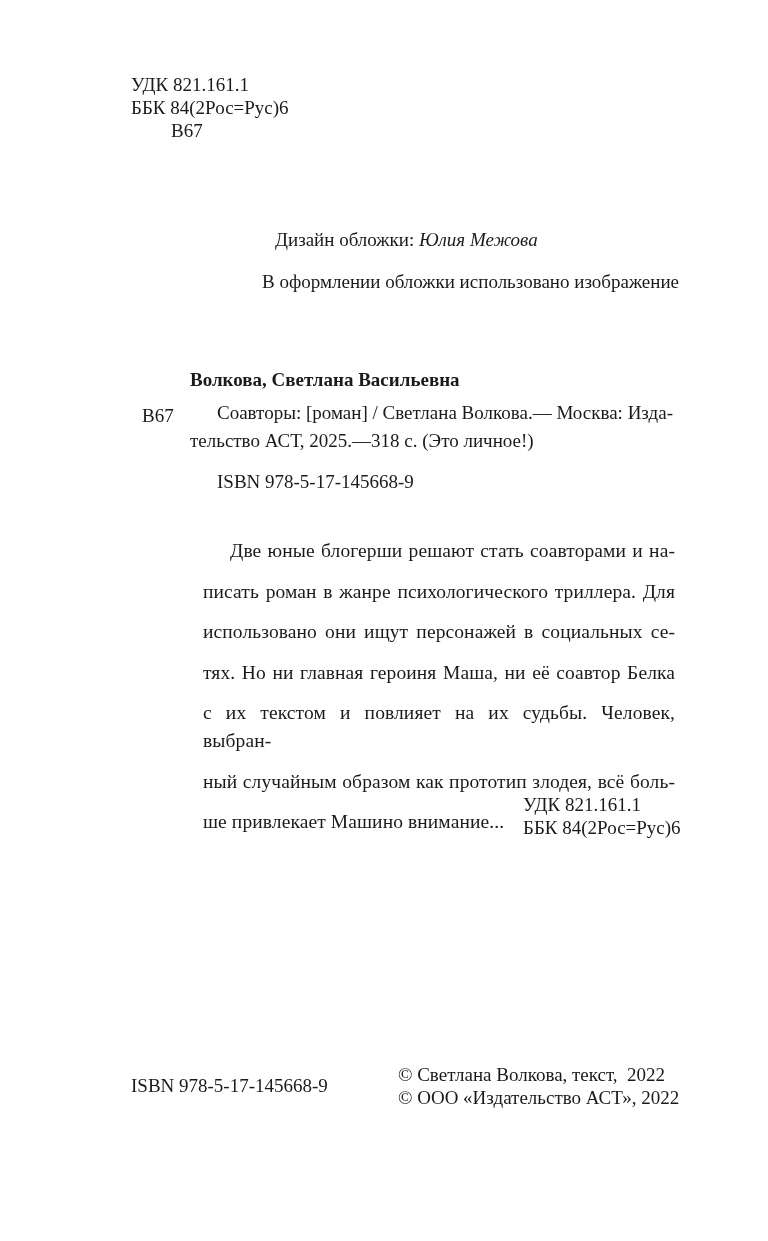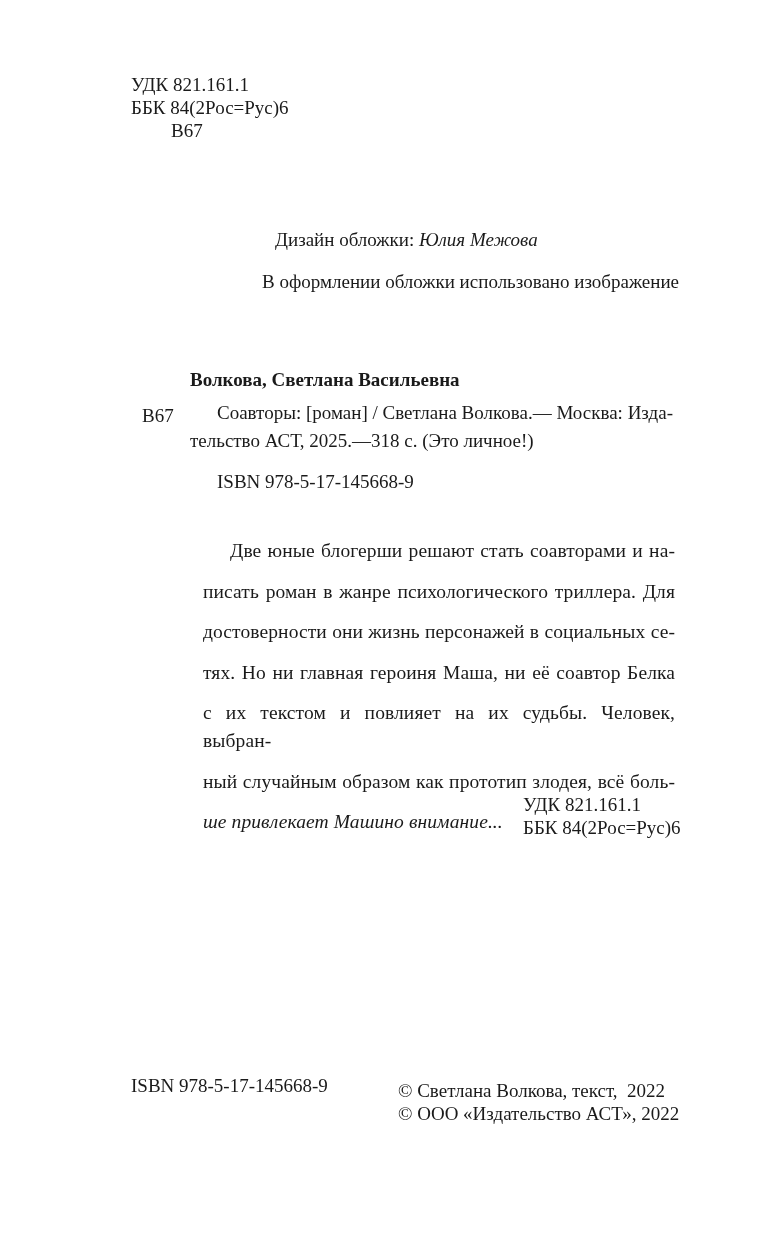--- a/index.html
+++ b/index.html
@@ -11,21 +11,21 @@
     }
     .abs { position: absolute; white-space: nowrap; }
     .line { line-height: 23px; }
     .it { font-style: italic; }
     .bold { font-weight: bold; }
     .annot p {
       margin: 13px; line-height: 27.6px;
       text-align: justify; text-align-last: justify;
       font-size: 19.5px; letter-spacing: 0.1px;
     }
-    .annot p.last { text-align-last: left; font-style: italic; }
+    .annot p.last { text-align-last: left; }
   </style>
 </head>
 <body>
 
 <div class="abs line" style="left:131px; top:73px;">
   <div>УДК 821.161.1</div>
   <div>ББК 84(2Рос=Рус)6</div>
   <div style="padding-left:40px;">В67</div>
 </div>
 
@@ -39,29 +39,29 @@
 
 <div class="abs bold" style="left:190px; top:369px;">Волкова, Светлана Васильевна</div>
 <div class="abs" style="left:142px; top:405px;">В67</div>
 <div class="abs" style="left:217px; top:402px;">Соавторы: [роман] / Светлана Волкова.— Москва: Изда-</div>
 <div class="abs" style="left:190px; top:430px;">тельство АСТ, 2025.—318 с. (Это личное!)</div>
 <div class="abs" style="left:217px; top:471px;">ISBN 978-5-17-145668-9</div>
 
 <div class="abs annot" style="left:190px; top:524px; width:498px; white-space:normal;">
   <p style="text-indent:27px;">Две юные блогерши решают стать соавторами и на-</p>
   <p>писать роман в жанре психологического триллера. Для</p>
-  <p>достоверности они жизнь персонажей в социальных се-</p>
+  <p>использовано они ищут персонажей в социальных се-</p>
   <p>тях. Но ни главная героиня Маша, ни её соавтор Белка</p>
   <p>с их текстом и повлияет на их судьбы. Человек, выбран-</p>
   <p>ный случайным образом как прототип злодея, всё боль-</p>
   <p class="last">ше привлекает Машино внимание...</p>
 </div>
 
 <div class="abs line" style="left:523px; top:793px;">
   <div>УДК 821.161.1</div>
   <div>ББК 84(2Рос=Рус)6</div>
 </div>
 
 <div class="abs" style="left:131px; top:1075px;">ISBN 978-5-17-145668-9</div>
-<div class="abs line" style="left:398px; top:1063px;margin-top:16px;">
+<div class="abs line" style="left:398px; top:1063px;">
   <div style="white-space:pre;">© Светлана Волкова, текст,  2022</div>
   <div>© ООО «Издательство АСТ», 2022</div>
 </div>
 
 </body></html>

